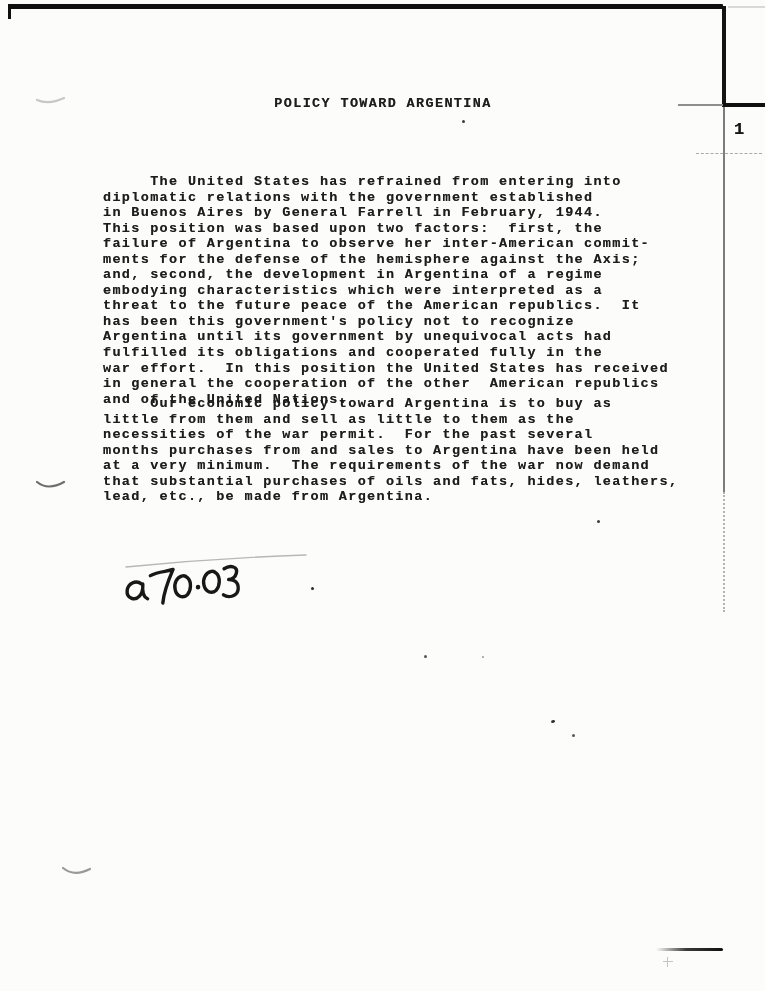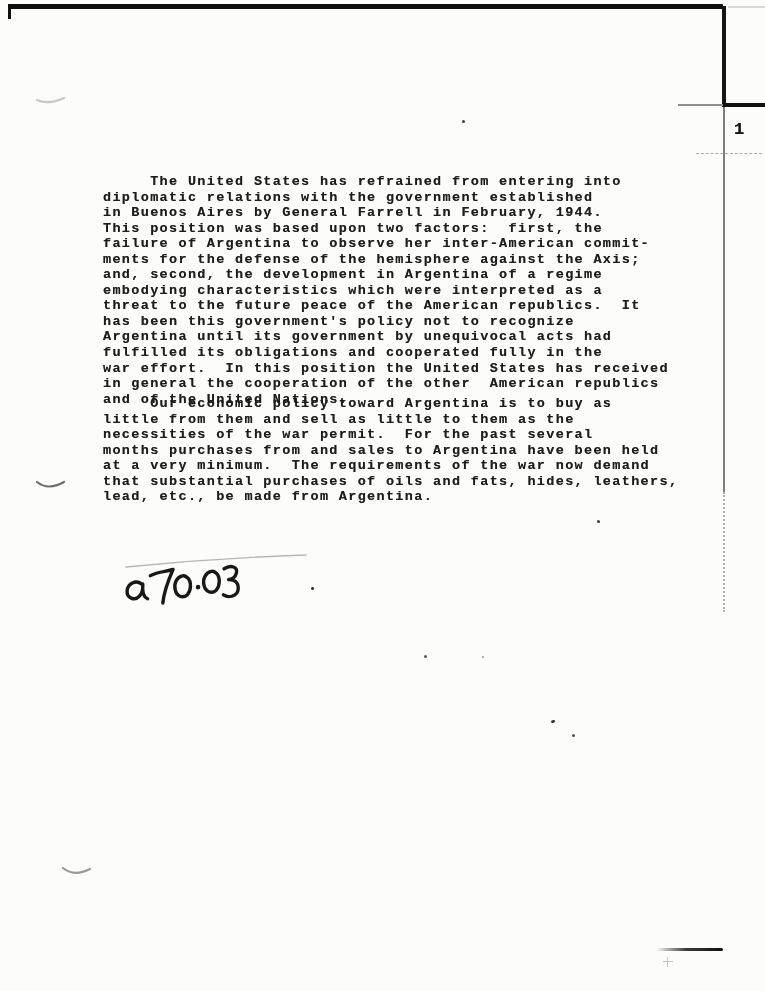--- a/index.html
+++ b/index.html
@@ -118,20 +118,21 @@
   <div class="rule-right-thin"></div>
   <div class="rule-right-dotted"></div>
   <div class="rule-cross-left"></div>
   <div class="rule-cross-right"></div>
   <div class="rule-dashed-under-pagenum"></div>
   <div class="rule-bottom-right"></div>
   <div class="plus-mark"></div>
 
   <div class="page-number">1</div>
 
+  <div class="doc-title">POLICY TOWARD ARGENTINA</div>
 
   <div class="para para-1">     The United States has refrained from entering into
 diplomatic relations with the government established
 in Buenos Aires by General Farrell in February, 1944.
 This position was based upon two factors:  first, the
 failure of Argentina to observe her inter-American commit-
 ments for the defense of the hemisphere against the Axis;
 and, second, the development in Argentina of a regime
 embodying characteristics which were interpreted as a
 threat to the future peace of the American republics.  It

